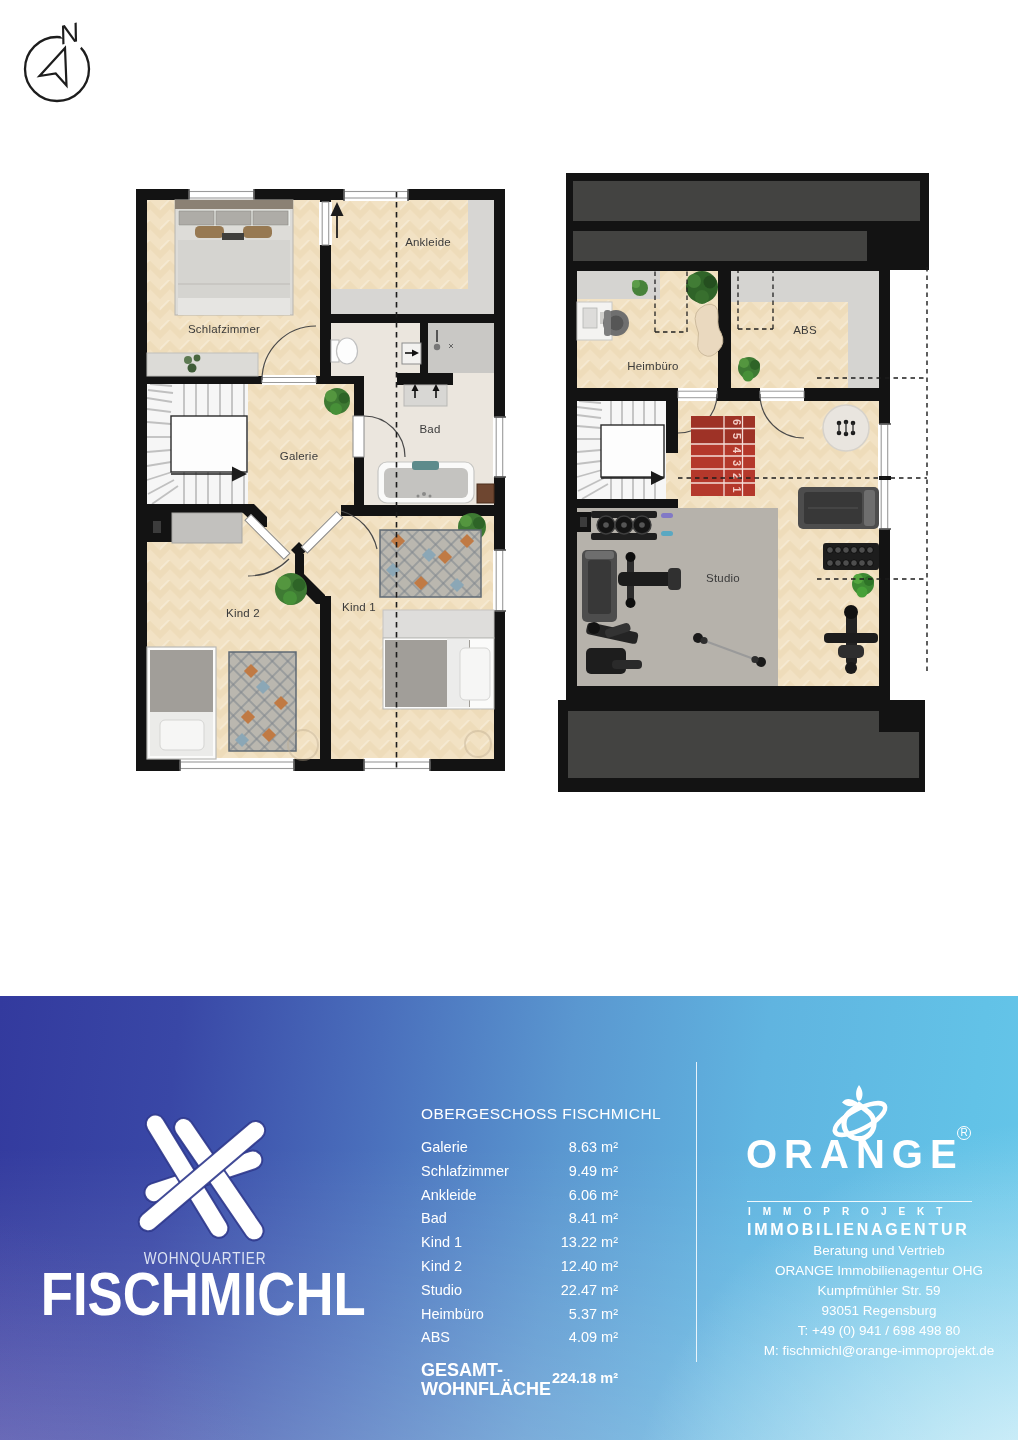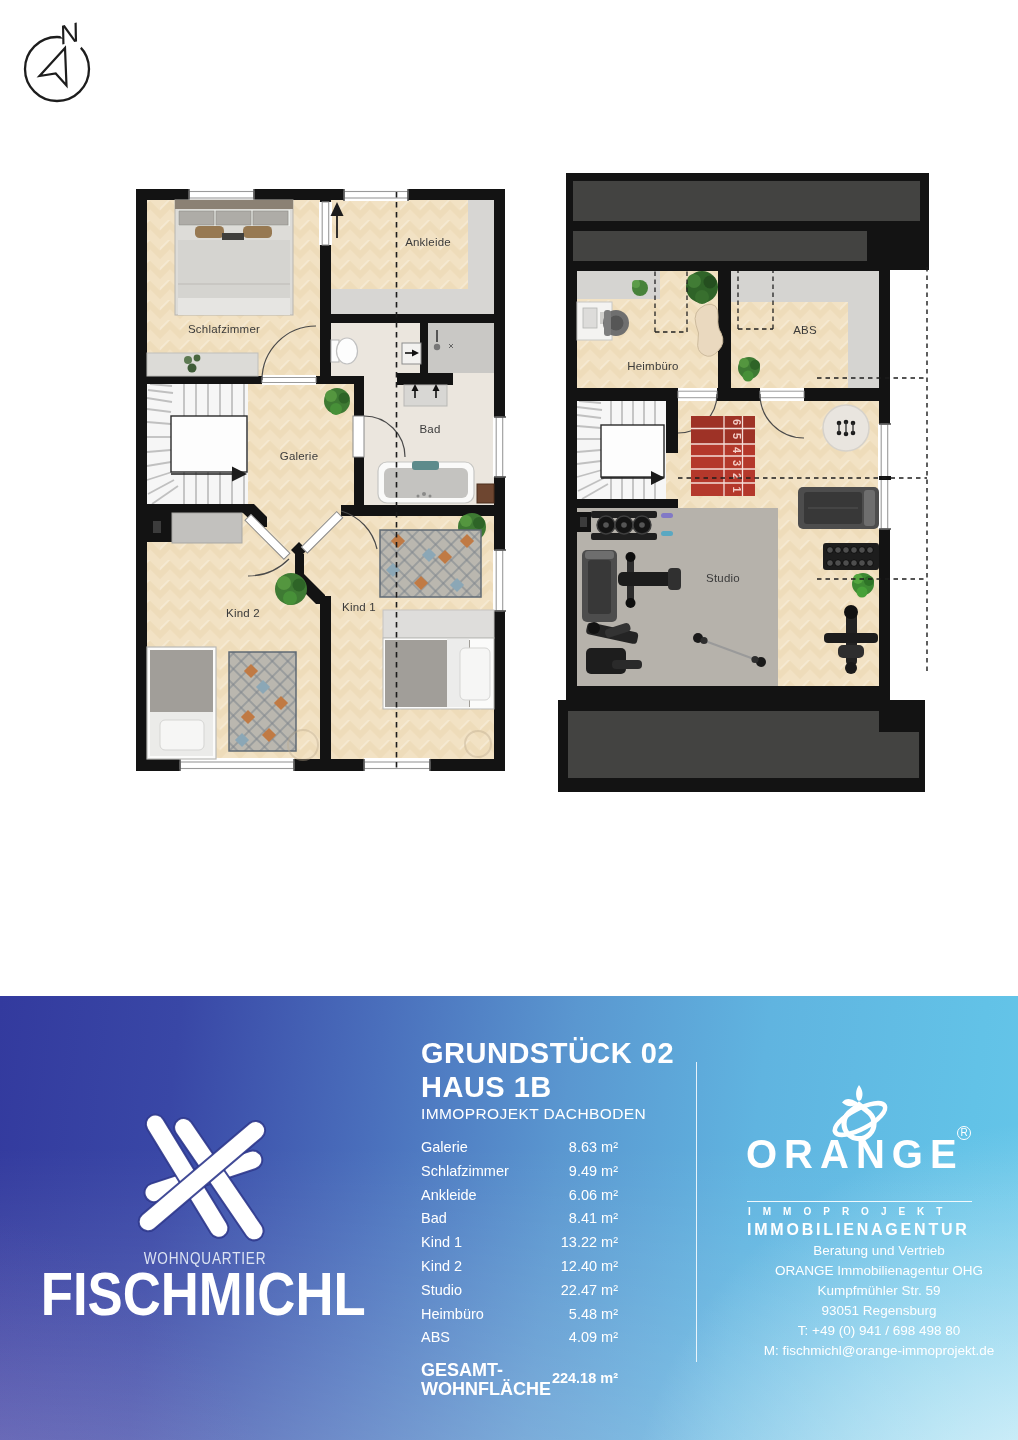--- a/index.html
+++ b/index.html
@@ -626,40 +626,39 @@
     <rect x="-2" y="-9.5" width="141" height="19" rx="9.5" transform="translate(26.4,16.7) rotate(58.6)"></rect>
     <rect x="-2" y="-9.5" width="144" height="19" rx="9.5" transform="translate(54.4,20.4) rotate(55.7)"></rect>
     <rect x="-2" y="-9.5" width="160" height="19" rx="9.5" transform="translate(17.5,125.7) rotate(-40.4)"></rect>
   </g>
 </svg>
 
 <div style="left:80px;top:253px;width:250px;text-align:center;color:#dce3f2;font-size:17px;letter-spacing:1px;transform:scaleX(0.8);">WOHNQUARTIER</div>
 
 <div style="left:14px;top:262px;width:356px;text-align:center;color:#ffffff;font-size:62px;font-weight:bold;letter-spacing:0px;transform:scaleX(0.85);">FISCHMICHL</div>
 
-<div style="left:421px;top:40px;color:#fff;font-size:29px;font-weight:bold;line-height:34px;letter-spacing:0.5px;">GRUNDSTÜCK 02<br>HAUS 1B</div>
-
-<div style="left:421px;top:109px;color:#fff;font-size:15.5px;letter-spacing:0.4px;">IMMOPROJEKT DACHBODEN</div>
+
+<div style="left:421px;top:109px;color:#fff;font-size:15.5px;letter-spacing:0.4px;">OBERGESCHOSS FISCHMICHL</div>
 
 <div class="ft-mid-label" style="left:421px;top:143px;">Galerie</div>
       <div class="ft-mid-label" style="left:420px;width:198px;text-align:right;top:143px;">8.63 m²</div>
 <div class="ft-mid-label" style="left:421px;top:166.8px;">Schlafzimmer</div>
       <div class="ft-mid-label" style="left:420px;width:198px;text-align:right;top:166.8px;">9.49 m²</div>
 <div class="ft-mid-label" style="left:421px;top:190.6px;">Ankleide</div>
       <div class="ft-mid-label" style="left:420px;width:198px;text-align:right;top:190.6px;">6.06 m²</div>
 <div class="ft-mid-label" style="left:421px;top:214.4px;">Bad</div>
       <div class="ft-mid-label" style="left:420px;width:198px;text-align:right;top:214.4px;">8.41 m²</div>
 <div class="ft-mid-label" style="left:421px;top:238.2px;">Kind 1</div>
       <div class="ft-mid-label" style="left:420px;width:198px;text-align:right;top:238.2px;">13.22 m²</div>
 <div class="ft-mid-label" style="left:421px;top:262px;">Kind 2</div>
       <div class="ft-mid-label" style="left:420px;width:198px;text-align:right;top:262px;">12.40 m²</div>
 <div class="ft-mid-label" style="left:421px;top:285.8px;">Studio</div>
       <div class="ft-mid-label" style="left:420px;width:198px;text-align:right;top:285.8px;">22.47 m²</div>
 <div class="ft-mid-label" style="left:421px;top:309.6px;">Heimbüro</div>
-      <div class="ft-mid-label" style="left:420px;width:198px;text-align:right;top:309.6px;">5.48 m²</div>
+      <div class="ft-mid-label" style="left:420px;width:198px;text-align:right;top:309.6px;">5.37 m²</div>
 <div class="ft-mid-label" style="left:421px;top:333.4px;">ABS</div>
       <div class="ft-mid-label" style="left:420px;width:198px;text-align:right;top:333.4px;">4.09 m²</div>
 
 <div style="left:421px;top:365px;color:#fff;font-size:18px;font-weight:bold;line-height:19px;">GESAMT-<br>WOHNFLÄCHE</div>
 <div style="left:420px;width:198px;text-align:right;top:374px;color:#fff;font-size:14.5px;font-weight:bold;">224.18 m²</div>
 
 <div style="left:695.5px;top:66px;width:1.6px;height:300px;background:rgba(255,255,255,0.85);"></div>
 
 <svg style="left:828px;top:85px;" width="64" height="62" viewBox="0 0 64 62">
   <g stroke="#ffffff" fill="none">

